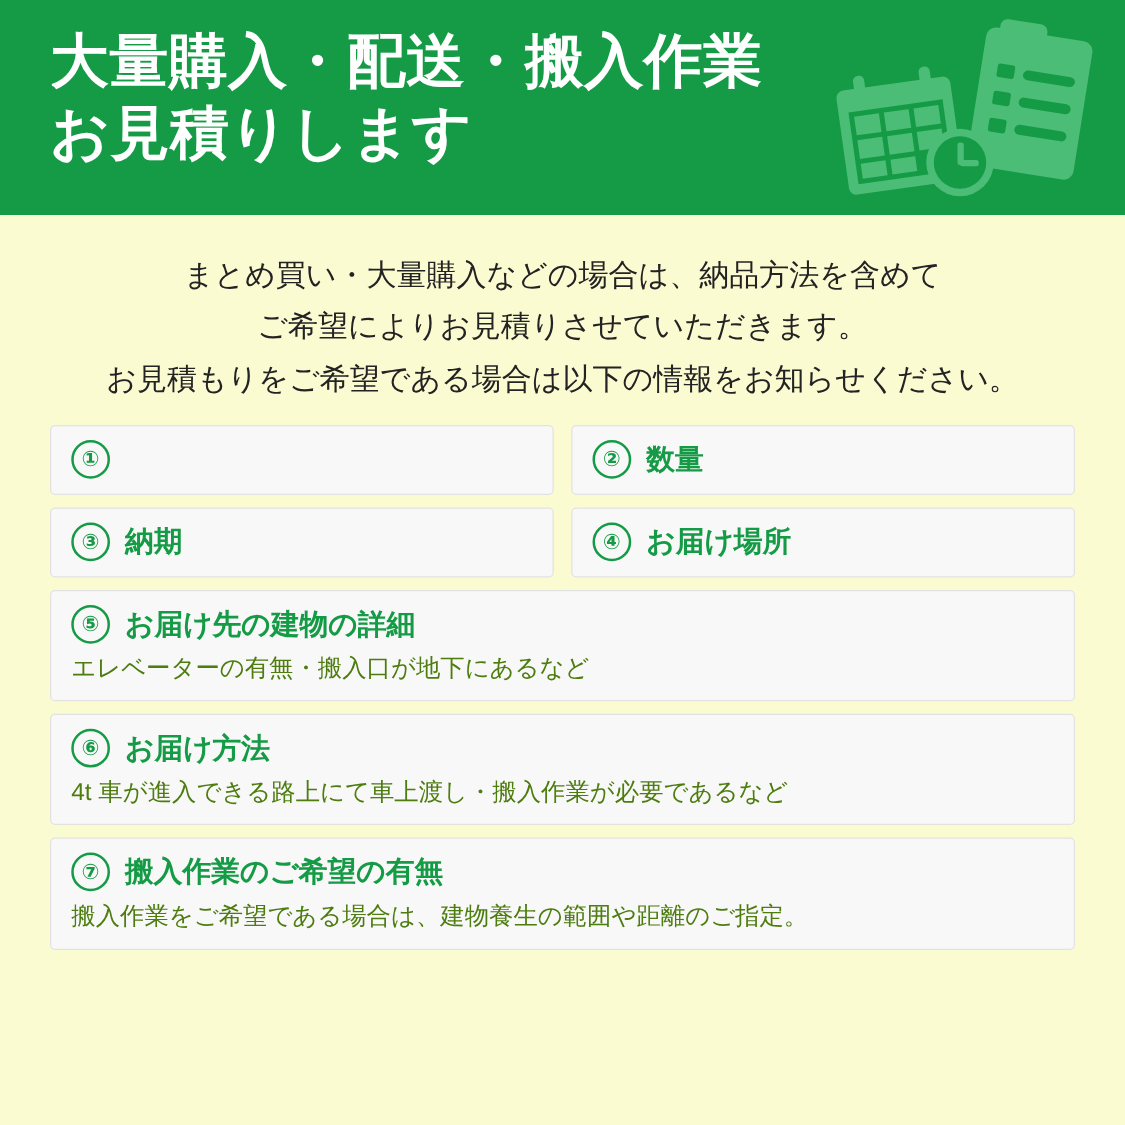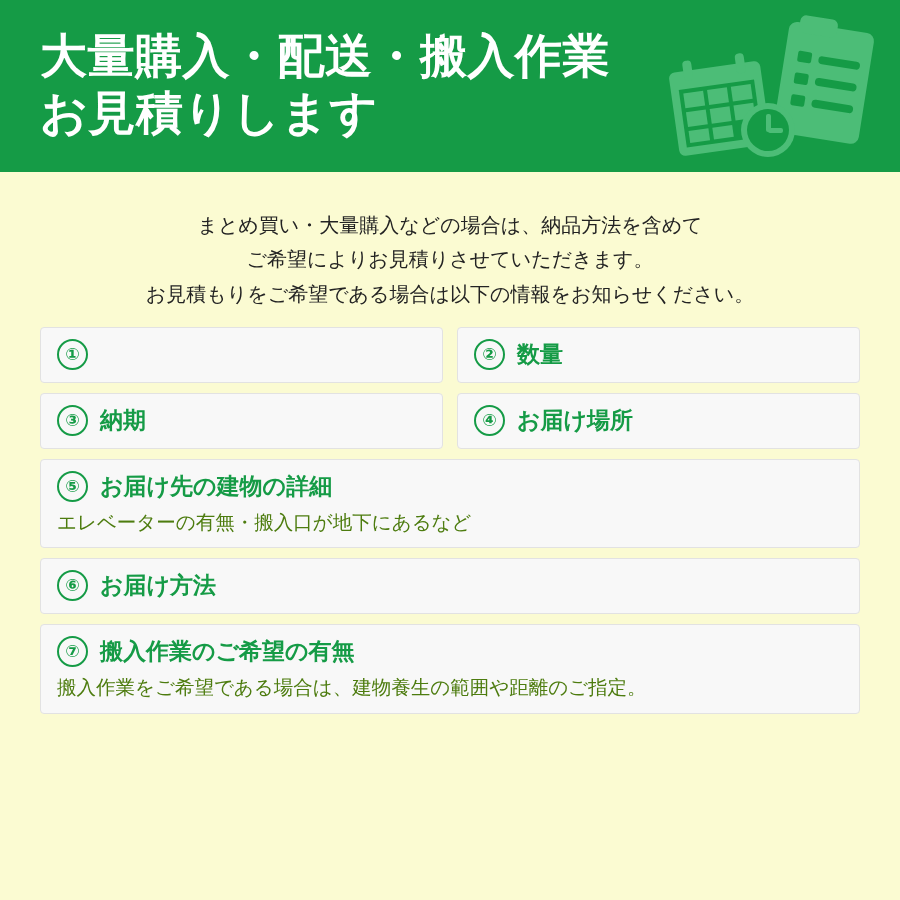--- a/index.html
+++ b/index.html
@@ -25,21 +25,21 @@
   .banner {
     position: relative;
     width: 900px;
     height: 172px;
     background: #159b46;
     overflow: hidden;
   }
   .banner-title {
     position: absolute;
     left: 40px;
-    top: 27px;
+    top: 20px;
     color: #ffffff;
     font-size: 47px;
     font-weight: bold;
     line-height: 1.22;
     letter-spacing: 0.5px;
     white-space: pre-line;
   }
   .banner-art {
     position: absolute;
     right: 22px;
@@ -53,24 +53,24 @@
   .body-area {
     position: relative;
     width: 900px;
     height: 728px;
     background: #fbfbd2;
     box-sizing: border-box;
     padding: 0;
   }
 
   .lead {
-    padding-top: 36px;
+    padding-top: 28px;
     text-align: center;
     color: #232323;
-    font-size: 20px;
+    font-size: 24px;
     line-height: 1.72;
   }
   .lead div {
     white-space: nowrap;
   }
 
   .list {
     margin-top: 16px;
     padding: 0 40px;
     box-sizing: border-box;
@@ -233,20 +233,21 @@
           <div class="card-sub">エレベーターの有無・搬入口が地下にあるなど</div>
         </div>
       </div>
 
       <div class="row">
         <div class="card full">
           <div class="card-head">
             <span class="num">⑥</span>
             <span class="card-title">お届け方法</span>
           </div>
+          <div class="card-sub">4t 車が進入できる路上にて車上渡し・搬入作業が必要であるなど</div>
         </div>
       </div>
 
       <div class="row">
         <div class="card full">
           <div class="card-head">
             <span class="num">⑦</span>
             <span class="card-title">搬入作業のご希望の有無</span>
           </div>
           <div class="card-sub">搬入作業をご希望である場合は、建物養生の範囲や距離のご指定。</div>

